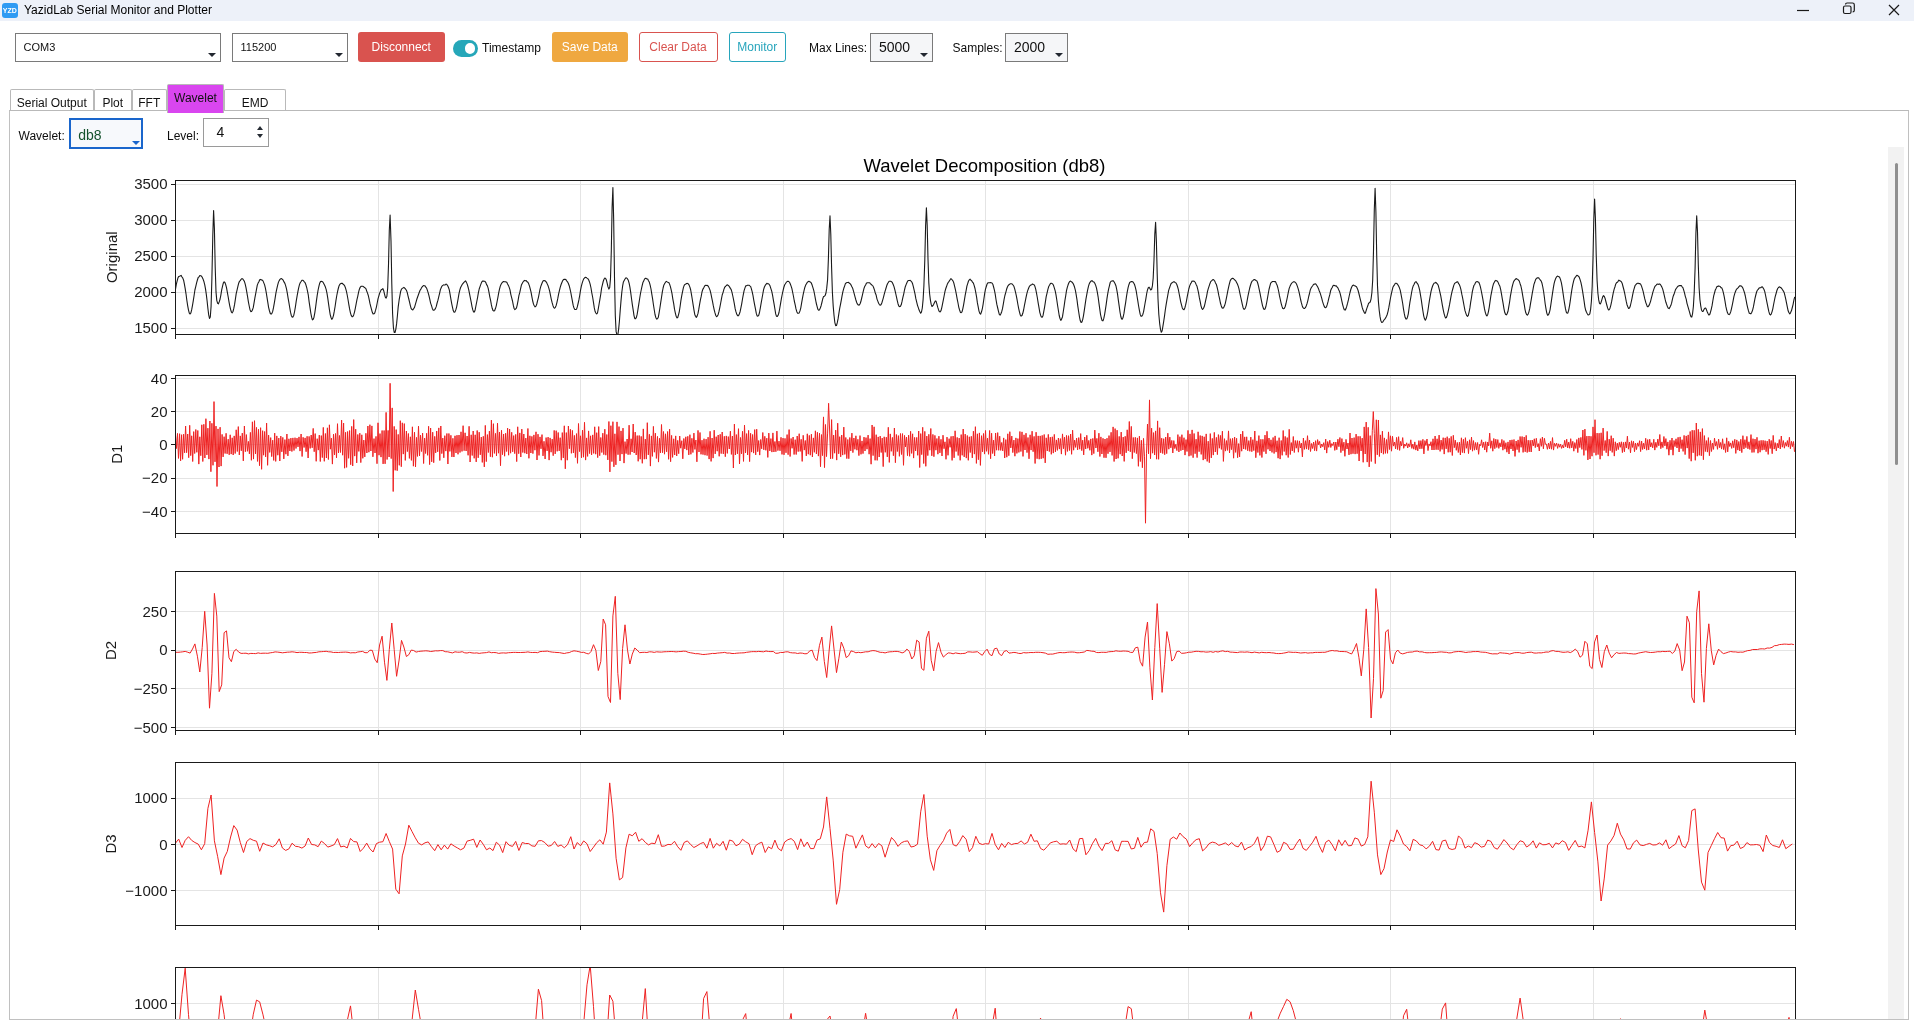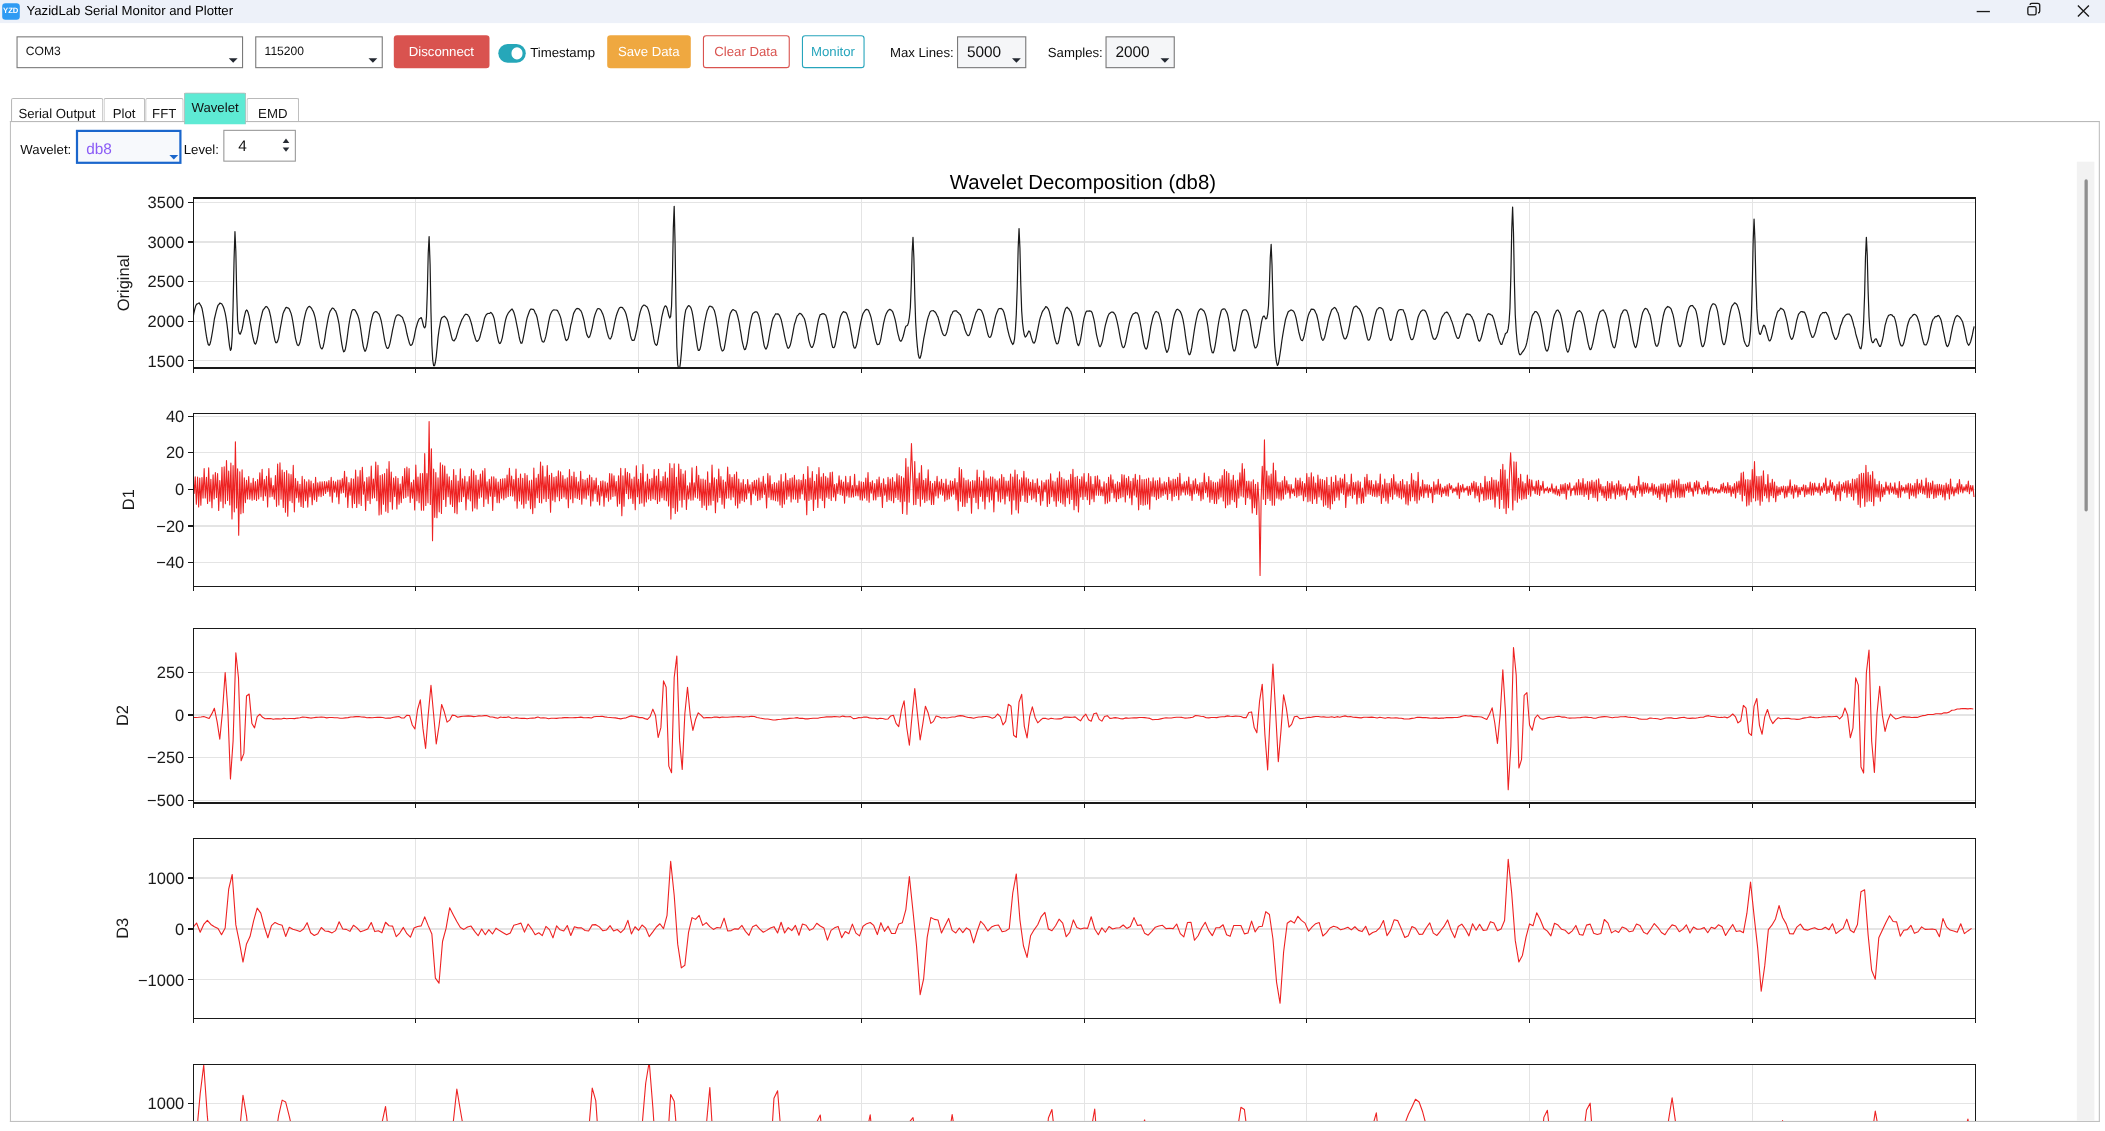--- a/index.html
+++ b/index.html
@@ -14,29 +14,29 @@
   font-size:11px; color:#111; line-height:27px; padding-left:8px; }
 .combo .arr { position:absolute; right:4px; bottom:4.5px; width:0; height:0;
   border-left:4px solid transparent; border-right:4px solid transparent; border-top:4.5px solid #222730; }
 .btn { position:absolute; top:31.5px; height:30px; border-radius:3px; font-size:12px;
   text-align:center; }
 .lbl { position:absolute; font-size:12px; color:#0d0d0d; top:41px; }
 
 .tab { position:absolute; top:89px; height:27px; background:#fff; border:1px solid #b9b9b9;
   border-bottom:none; font-size:12px; color:#111; text-align:center; line-height:26px;
   border-radius:2px 2px 0 0; }
-#seltab { position:absolute; top:83.5px; height:29px; background:#5eead4; border:1px solid #b9b9b9;
+#seltab { position:absolute; top:83.5px; height:29px; background:#d946ef; border:1px solid #b9b9b9;
   border-bottom:none; font-size:12px; color:#111; text-align:center; line-height:26px; z-index:3;
   border-radius:2px 2px 0 0; }
 
 #pane { position:absolute; left:9px; top:110px; width:1900px; height:910px;
   border:1px solid #c0c0c0; border-top:1px solid #b9b9b9; background:#fff; }
 
-#wavcombo { position:absolute; left:69.3px; top:118.2px; width:96px; height:30.5px;
-  border:2px solid #1a66cc; background:#f7f9fc; font-size:14px; color:#8b5cf6; line-height:31px; padding-left:7px; }
+#wavcombo { position:absolute; left:69.3px; top:118.2px; width:74px; height:30.5px;
+  border:2px solid #1a66cc; background:#f7f9fc; font-size:14px; color:#14532d; line-height:31px; padding-left:7px; }
 #wavcombo .arr { position:absolute; right:1.5px; bottom:1.5px; width:0; height:0;
   border-left:4.2px solid transparent; border-right:4.2px solid transparent; border-top:4.8px solid #1a66cc; }
 #lvlspin { position:absolute; left:202.5px; top:118.2px; width:66px; height:28.5px;
   border:1px solid #9a9a9a; background:#fff; font-size:14px; color:#111; line-height:27px; padding-left:13px; }
 .spinarr { position:absolute; width:0; height:0; border-left:3.7px solid transparent; border-right:3.7px solid transparent; }
 
 #sbtrack { position:absolute; left:1888px; top:147px; width:16px; height:872px; background:#f2f2f2; }
 #sbthumb { position:absolute; left:1894.5px; top:163px; width:3px; height:302px; background:#8f8f8f; border-radius:2px; }
 #canvas { position:absolute; left:0; top:0; width:1914px; height:1019px; overflow:hidden; }
 </style></head>
@@ -63,21 +63,21 @@
 <div class="btn" style="left:728.5px;width:57.5px;background:#fff;border:1px solid #27a5bc;color:#27a5bc;line-height:28px;">Monitor</div>
 <div class="lbl" style="left:809px;">Max Lines:</div>
 <div class="combo" style="left:870px;width:62.5px;font-size:14px;background:#f5f6f8;">5000<span class="arr"></span></div>
 <div class="lbl" style="left:952.5px;">Samples:</div>
 <div class="combo" style="left:1005px;width:62.5px;font-size:14px;background:#f5f6f8;">2000<span class="arr"></span></div>
 
 <div class="tab" style="left:9.5px;width:84.5px;">Serial Output</div>
 <div class="tab" style="left:94px;width:37.5px;">Plot</div>
 <div class="tab" style="left:131.5px;width:35.5px;">FFT</div>
 <div id="seltab" style="left:167px;width:57px;">Wavelet</div>
-<div class="tab" style="left:224px;width:48px;">EMD</div>
+<div class="tab" style="left:224px;width:62px;">EMD</div>
 <div id="pane"></div>
 
 <div class="lbl" style="left:18.5px;top:129px;">Wavelet:</div>
 <div id="wavcombo">db8<span class="arr"></span></div>
 <div class="lbl" style="left:167px;top:129px;">Level:</div>
 <div id="lvlspin">4</div>
 <div class="spinarr" style="left:256.8px;top:126px;border-bottom:4.4px solid #262b33;"></div>
 <div class="spinarr" style="left:256.8px;top:133.8px;border-top:4.4px solid #262b33;"></div>
 
 <div id="canvas">

